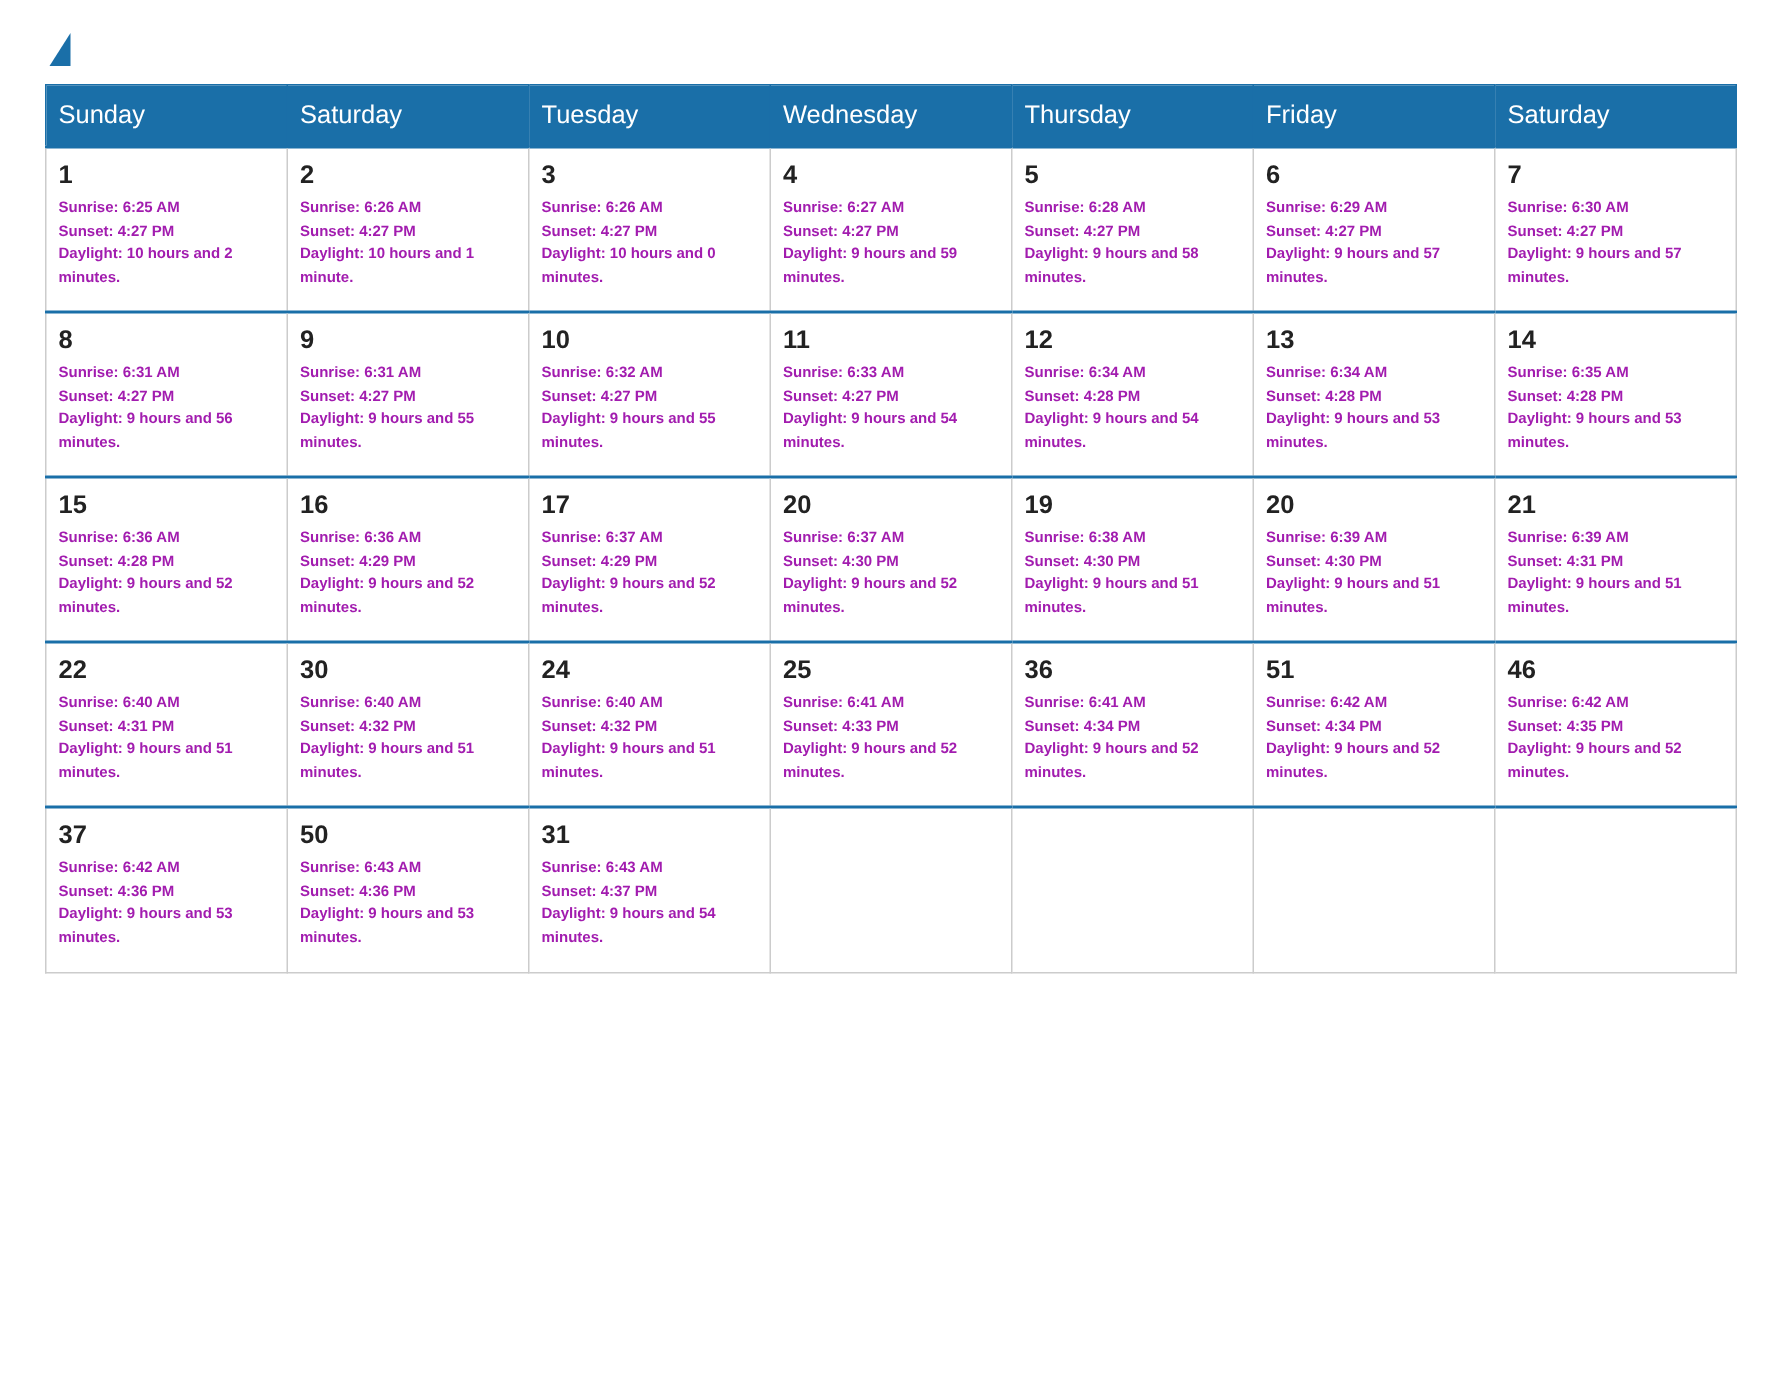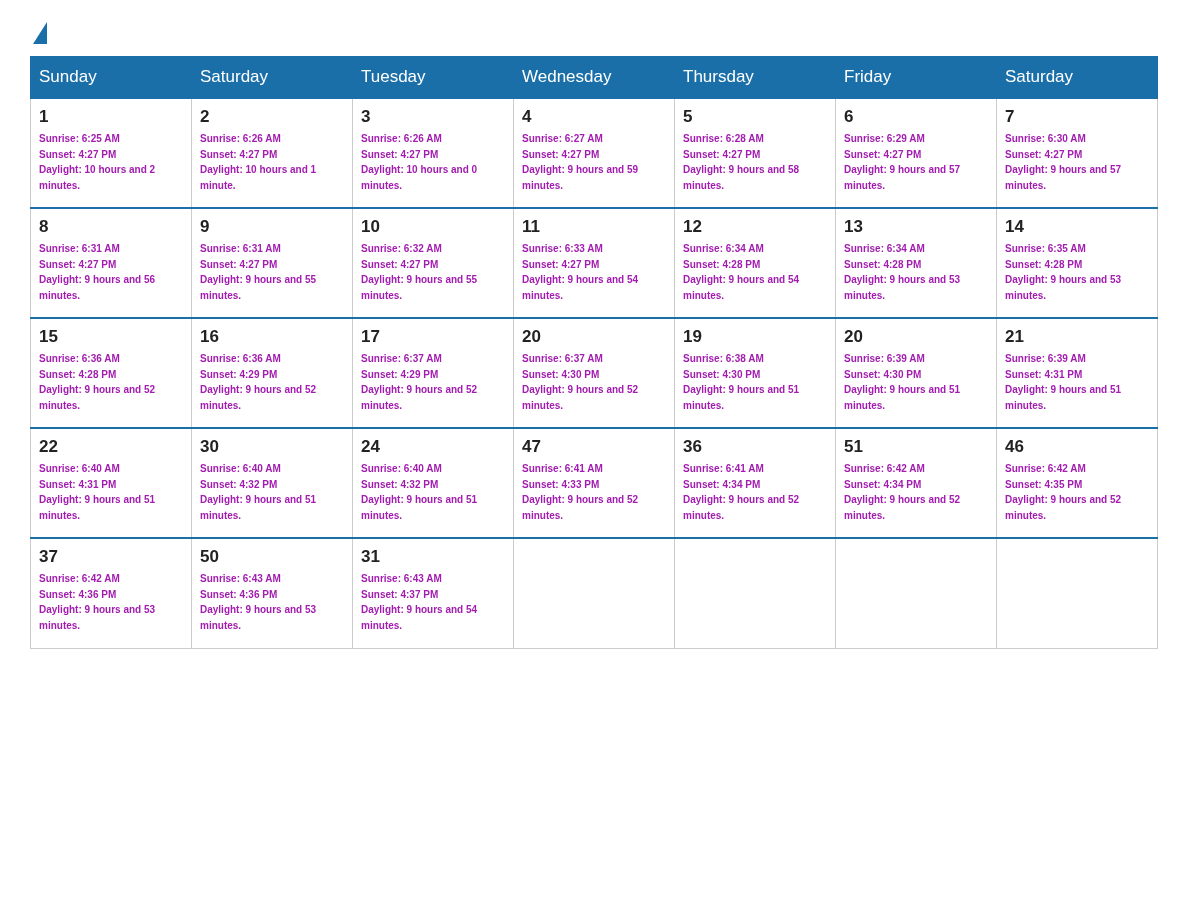--- a/index.html
+++ b/index.html
@@ -327,21 +327,21 @@
         </td>
         <td>
           <span class="day-number">24</span>
           <div class="day-info">
             Sunrise: 6:40 AM<br>
             Sunset: 4:32 PM<br>
             Daylight: 9 hours and 51 minutes.
           </div>
         </td>
         <td>
-          <span class="day-number">47</span>
+          <span class="day-number">25</span>
           <div class="day-info">
             Sunrise: 6:41 AM<br>
             Sunset: 4:33 PM<br>
             Daylight: 9 hours and 52 minutes.
           </div>
         </td>
         <td>
           <span class="day-number">36</span>
           <div class="day-info">
             Sunrise: 6:41 AM<br>

